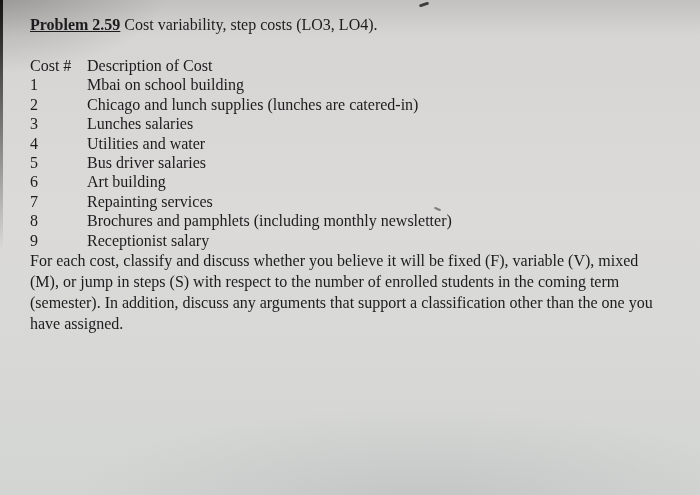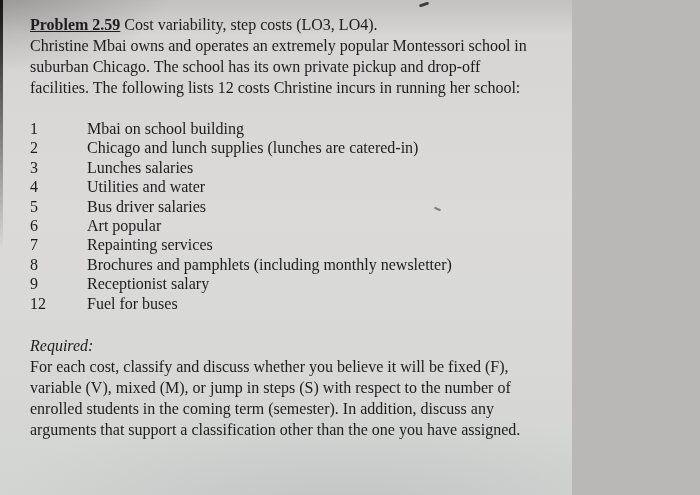--- a/index.html
+++ b/index.html
@@ -2,21 +2,21 @@
 <html><head>
 <meta charset="utf-8">
 <style>
   html, body {
     margin: 0;
     padding: 0;
     background: #b9b8b6;
   }
   .page {
     position: relative;
-    width: 572px;
+    width: 700px;
     height: 495px;
     overflow: hidden;
     box-sizing: border-box;
     padding: 14px 42px 9px 30px;
     font-family: "Liberation Serif", "DejaVu Serif", serif;
     font-size: 16px;
     line-height: 21px;
     color: #1c1c1f;
     background-image:
       radial-gradient(ellipse 260px 120px at -2% -2%, rgba(30,30,30,0.28), rgba(30,30,30,0) 70%),
@@ -76,23 +76,26 @@
 <body>
 
 <div class="page">
 
   <div class="edge-left"></div>
   <div class="top-dash"></div>
   <div class="mid-scratch"></div>
 
   <p class="title-line"><span class="bold-underline">Problem 2.59</span> <span>Cost variability, step costs (LO3, LO4).</span></p>
 
-  <p class="intro">Christine Mbai owns and operates an extremely popular Montessori school in suburban Chicago. The school has its own private pickup and drop-off facilities. The following lists 12 costs Christine incurs in running her school:</p>
 
   <div class="cost-table">
+    <div class="cost-row header">
+      <span class="num">Cost #</span>
+      <span class="desc">Description of Cost</span>
+    </div>
     <div class="cost-row">
       <span class="num">1</span>
       <span class="desc">Mbai on school building</span>
     </div>
     <div class="cost-row">
       <span class="num">2</span>
       <span class="desc">Chicago and lunch supplies (lunches are catered-in)</span>
     </div>
     <div class="cost-row">
       <span class="num">3</span>
@@ -101,36 +104,31 @@
     <div class="cost-row">
       <span class="num">4</span>
       <span class="desc">Utilities and water</span>
     </div>
     <div class="cost-row">
       <span class="num">5</span>
       <span class="desc">Bus driver salaries</span>
     </div>
     <div class="cost-row">
       <span class="num">6</span>
-      <span class="desc">Art popular</span>
+      <span class="desc">Art building</span>
     </div>
     <div class="cost-row">
       <span class="num">7</span>
       <span class="desc">Repainting services</span>
     </div>
     <div class="cost-row">
       <span class="num">8</span>
       <span class="desc">Brochures and pamphlets (including monthly newsletter)</span>
     </div>
     <div class="cost-row">
       <span class="num">9</span>
       <span class="desc">Receptionist salary</span>
     </div>
-    <div class="cost-row">
-      <span class="num">12</span>
-      <span class="desc">Fuel for buses</span>
-    </div>
   </div>
 
-  <p class="required-label">Required:</p>
   <p class="required-text">For each cost, classify and discuss whether you believe it will be fixed (F), variable (V), mixed (M), or jump in steps (S) with respect to the number of enrolled students in the coming term (semester). In addition, discuss any arguments that support a classification other than the one you have assigned.</p>
 
 </div>
 
 </body></html>

